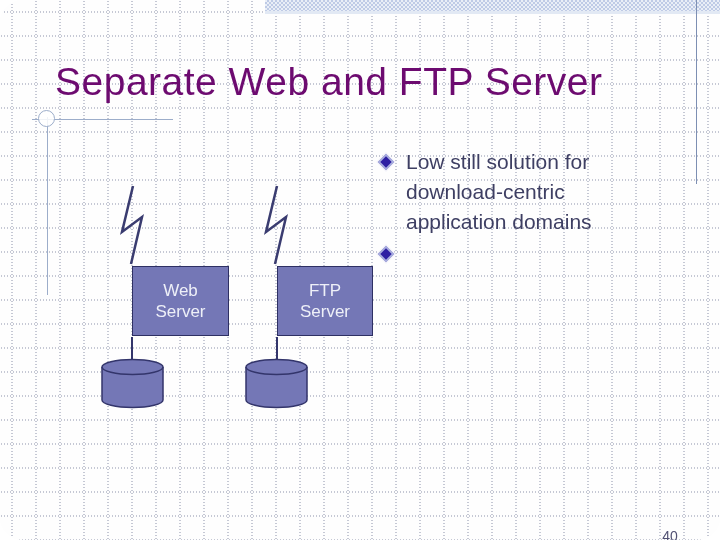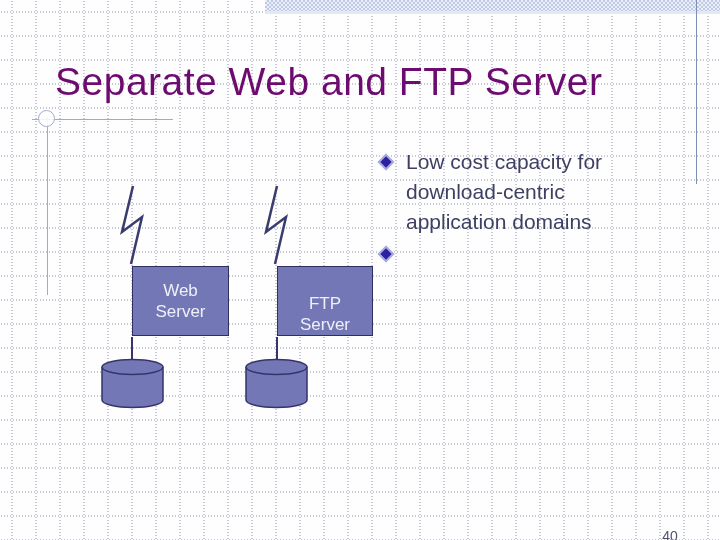--- a/index.html
+++ b/index.html
@@ -7,20 +7,21 @@
 
   .slide{
     position:relative;width:720px;height:540px;
     background-color:#fefefe;
     
     background-image:
       radial-gradient(circle, rgba(140,146,170,.50) .7px, transparent .95px),
       radial-gradient(circle, rgba(140,146,170,.50) .7px, transparent .95px);
     background-size: 3px 24px, 24px 3px;
     background-position: 0 0, 0 0;
+    border-radius: 24px;
   }
 
   
   .top-band{
     position:absolute;left:265px;top:0;width:455px;height:11px;
     background-image:
       linear-gradient(45deg,#bfcbe6 25%,transparent 25%,transparent 75%,#bfcbe6 75%),
       linear-gradient(45deg,#bfcbe6 25%,#eaeff7 25%,#eaeff7 75%,#bfcbe6 75%);
     background-position:0 0,2px 2px;
     background-size:4px 4px;
@@ -47,21 +48,21 @@
   }
 
   
   .node-box{
     position:absolute;width:97px;height:70px;box-sizing:border-box;
     background:#7477b6;border:1.5px solid #2e3063;
     display:flex;align-items:center;justify-content:center;text-align:center;
     color:#eef0f8;font-size:17px;line-height:21px;white-space:pre-line;margin-left:48px;
   }
   .node-web{left:84px;top:266px;}
-  .node-ftp{left:229px;top:266px;width:96px;align-items:flex-end;}
+  .node-ftp{left:229px;top:266px;width:96px;}
 
   .diagram-svg{position:absolute;left:0;top:0;width:720px;height:540px;}
 
   
   .bullets{position:absolute;left:378px;top:147px;width:280px;}
   .bullet{display:flex;align-items:flex-start;margin-bottom:2px;}
   .bullet-icon{
     flex:0 0 auto;width:8px;height:8px;margin:9px 14px 0 2px;
     background:#2e1fa3;border:2px solid #a9aede;outline:1px solid #f4f4fa;
     transform:rotate(45deg);
@@ -118,21 +119,21 @@
 Server</span>
   </div>
   <div class="node-box node-ftp">
     <span>FTP
 Server</span>
   </div>
 
   <div class="bullets">
     <div class="bullet">
       <span class="bullet-icon"></span>
-      <span class="bullet-text">Low cost capacity for
+      <span class="bullet-text">Low still solution for
 download-centric
 application domains</span>
     </div>
     <div class="bullet">
       <span class="bullet-icon"></span>
     </div>
   </div>
 
   <div class="page-number">40</div>
 

